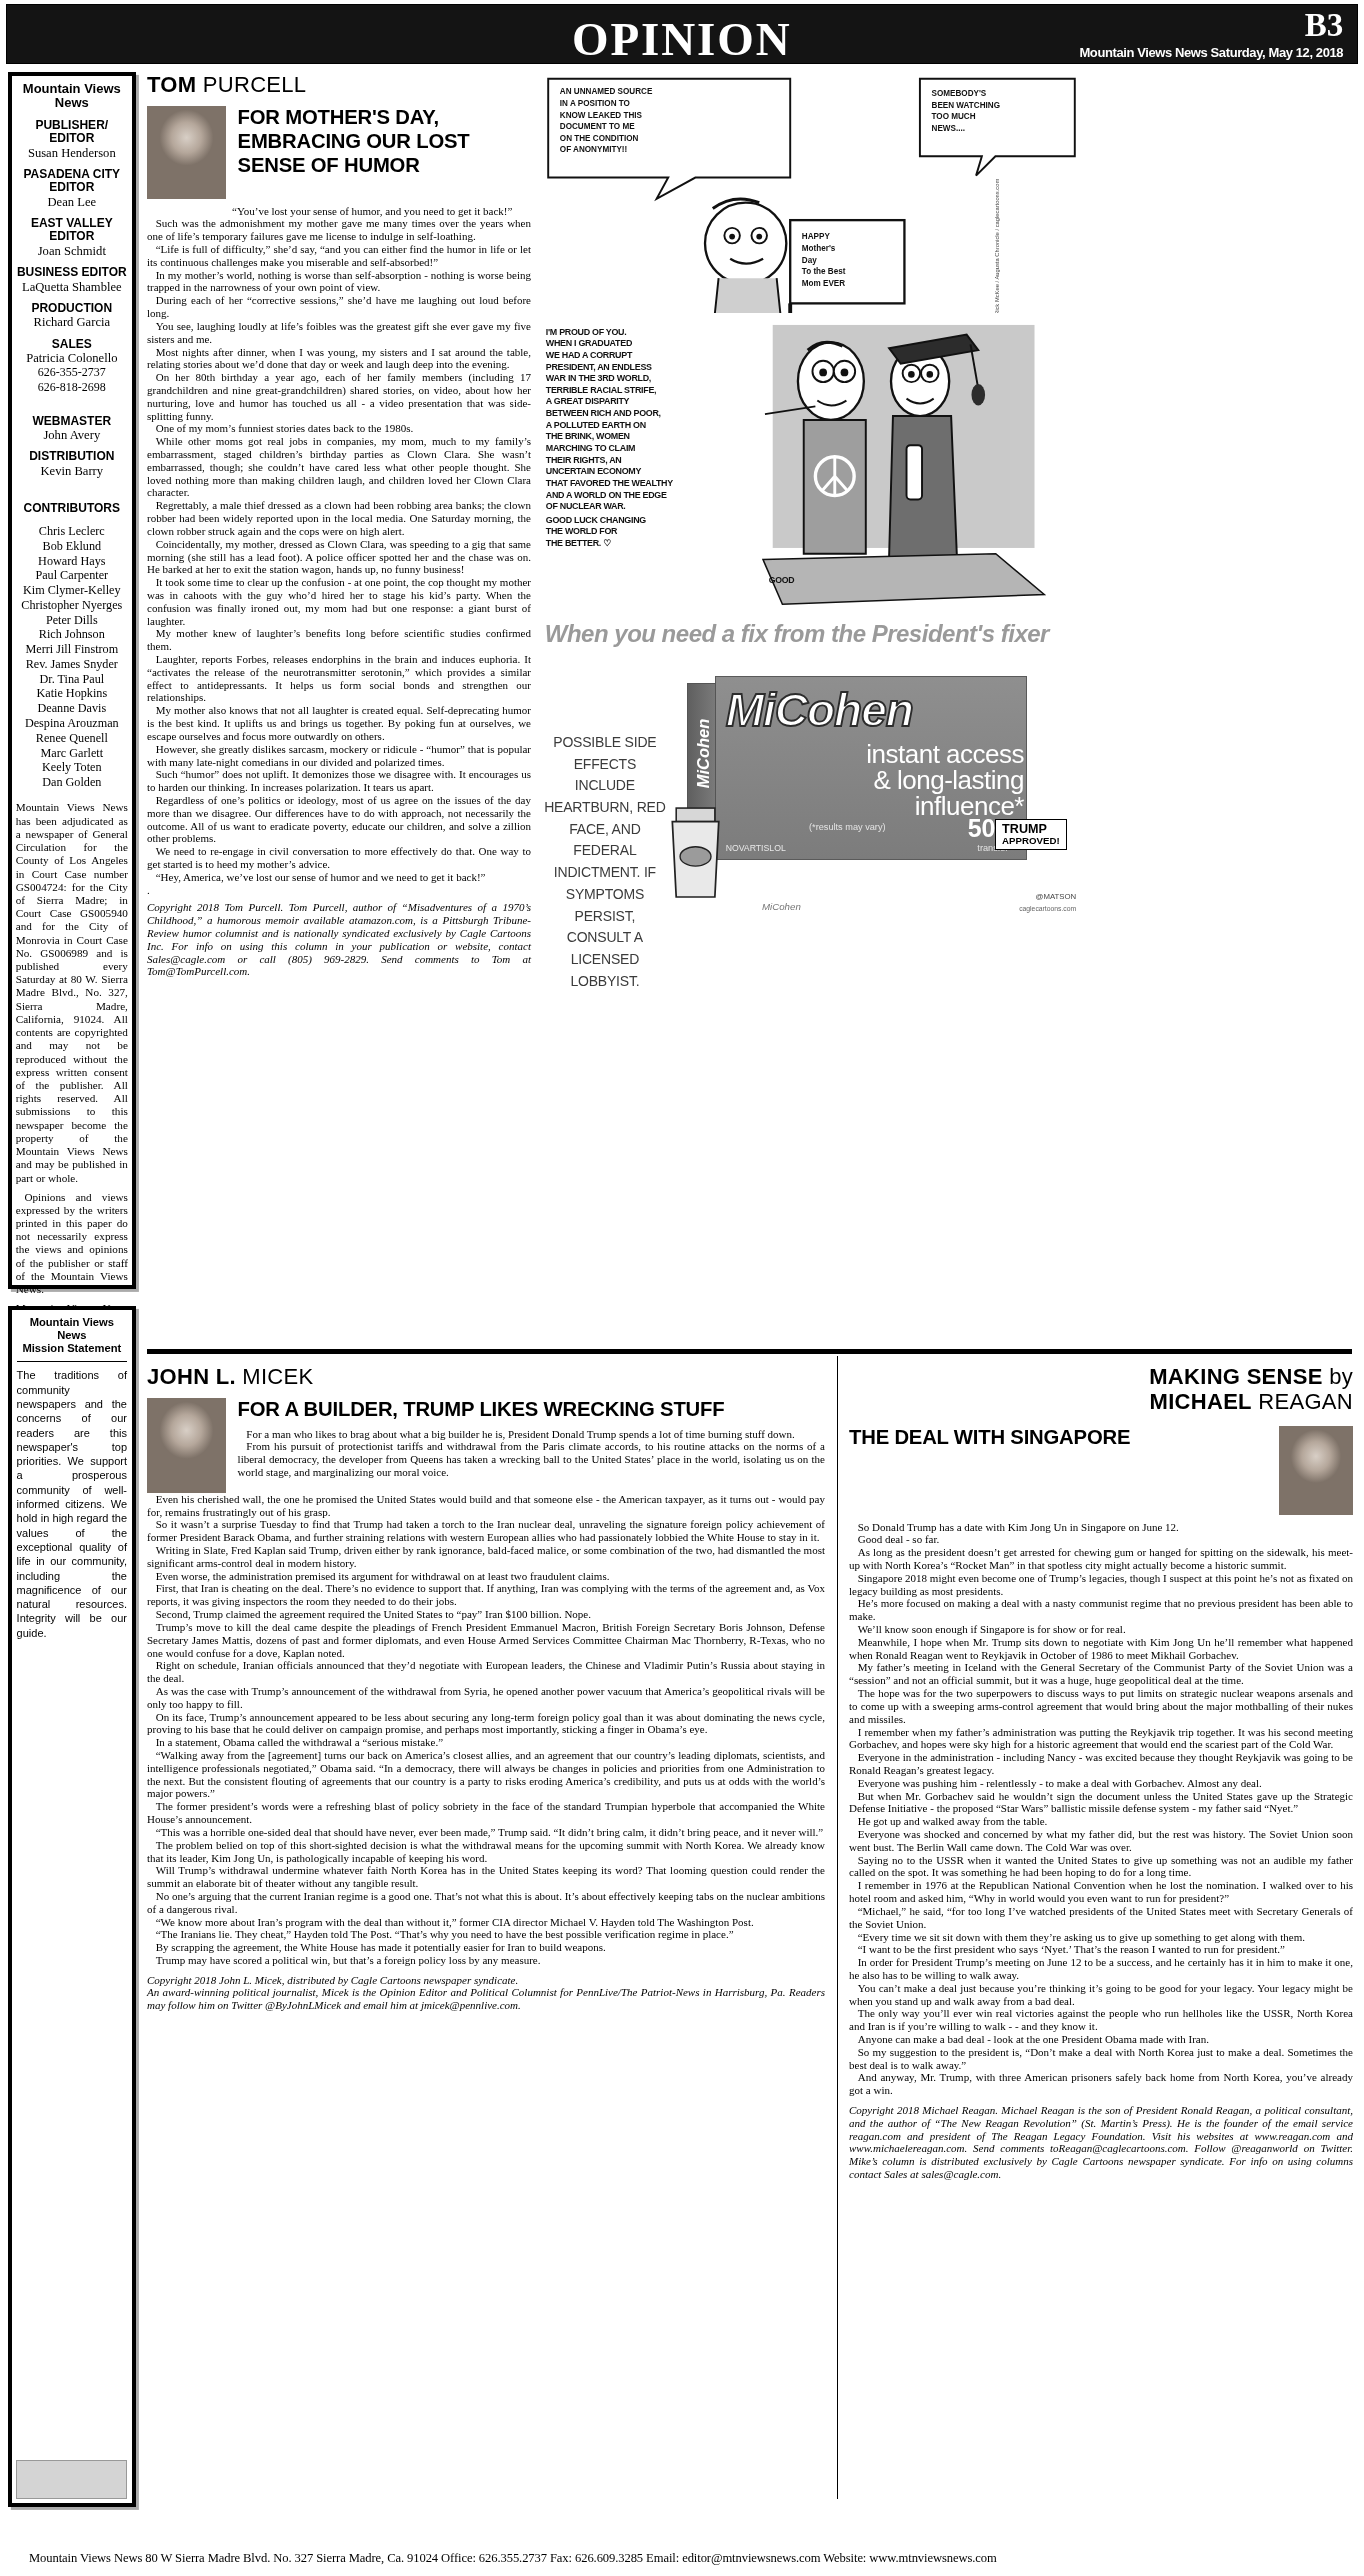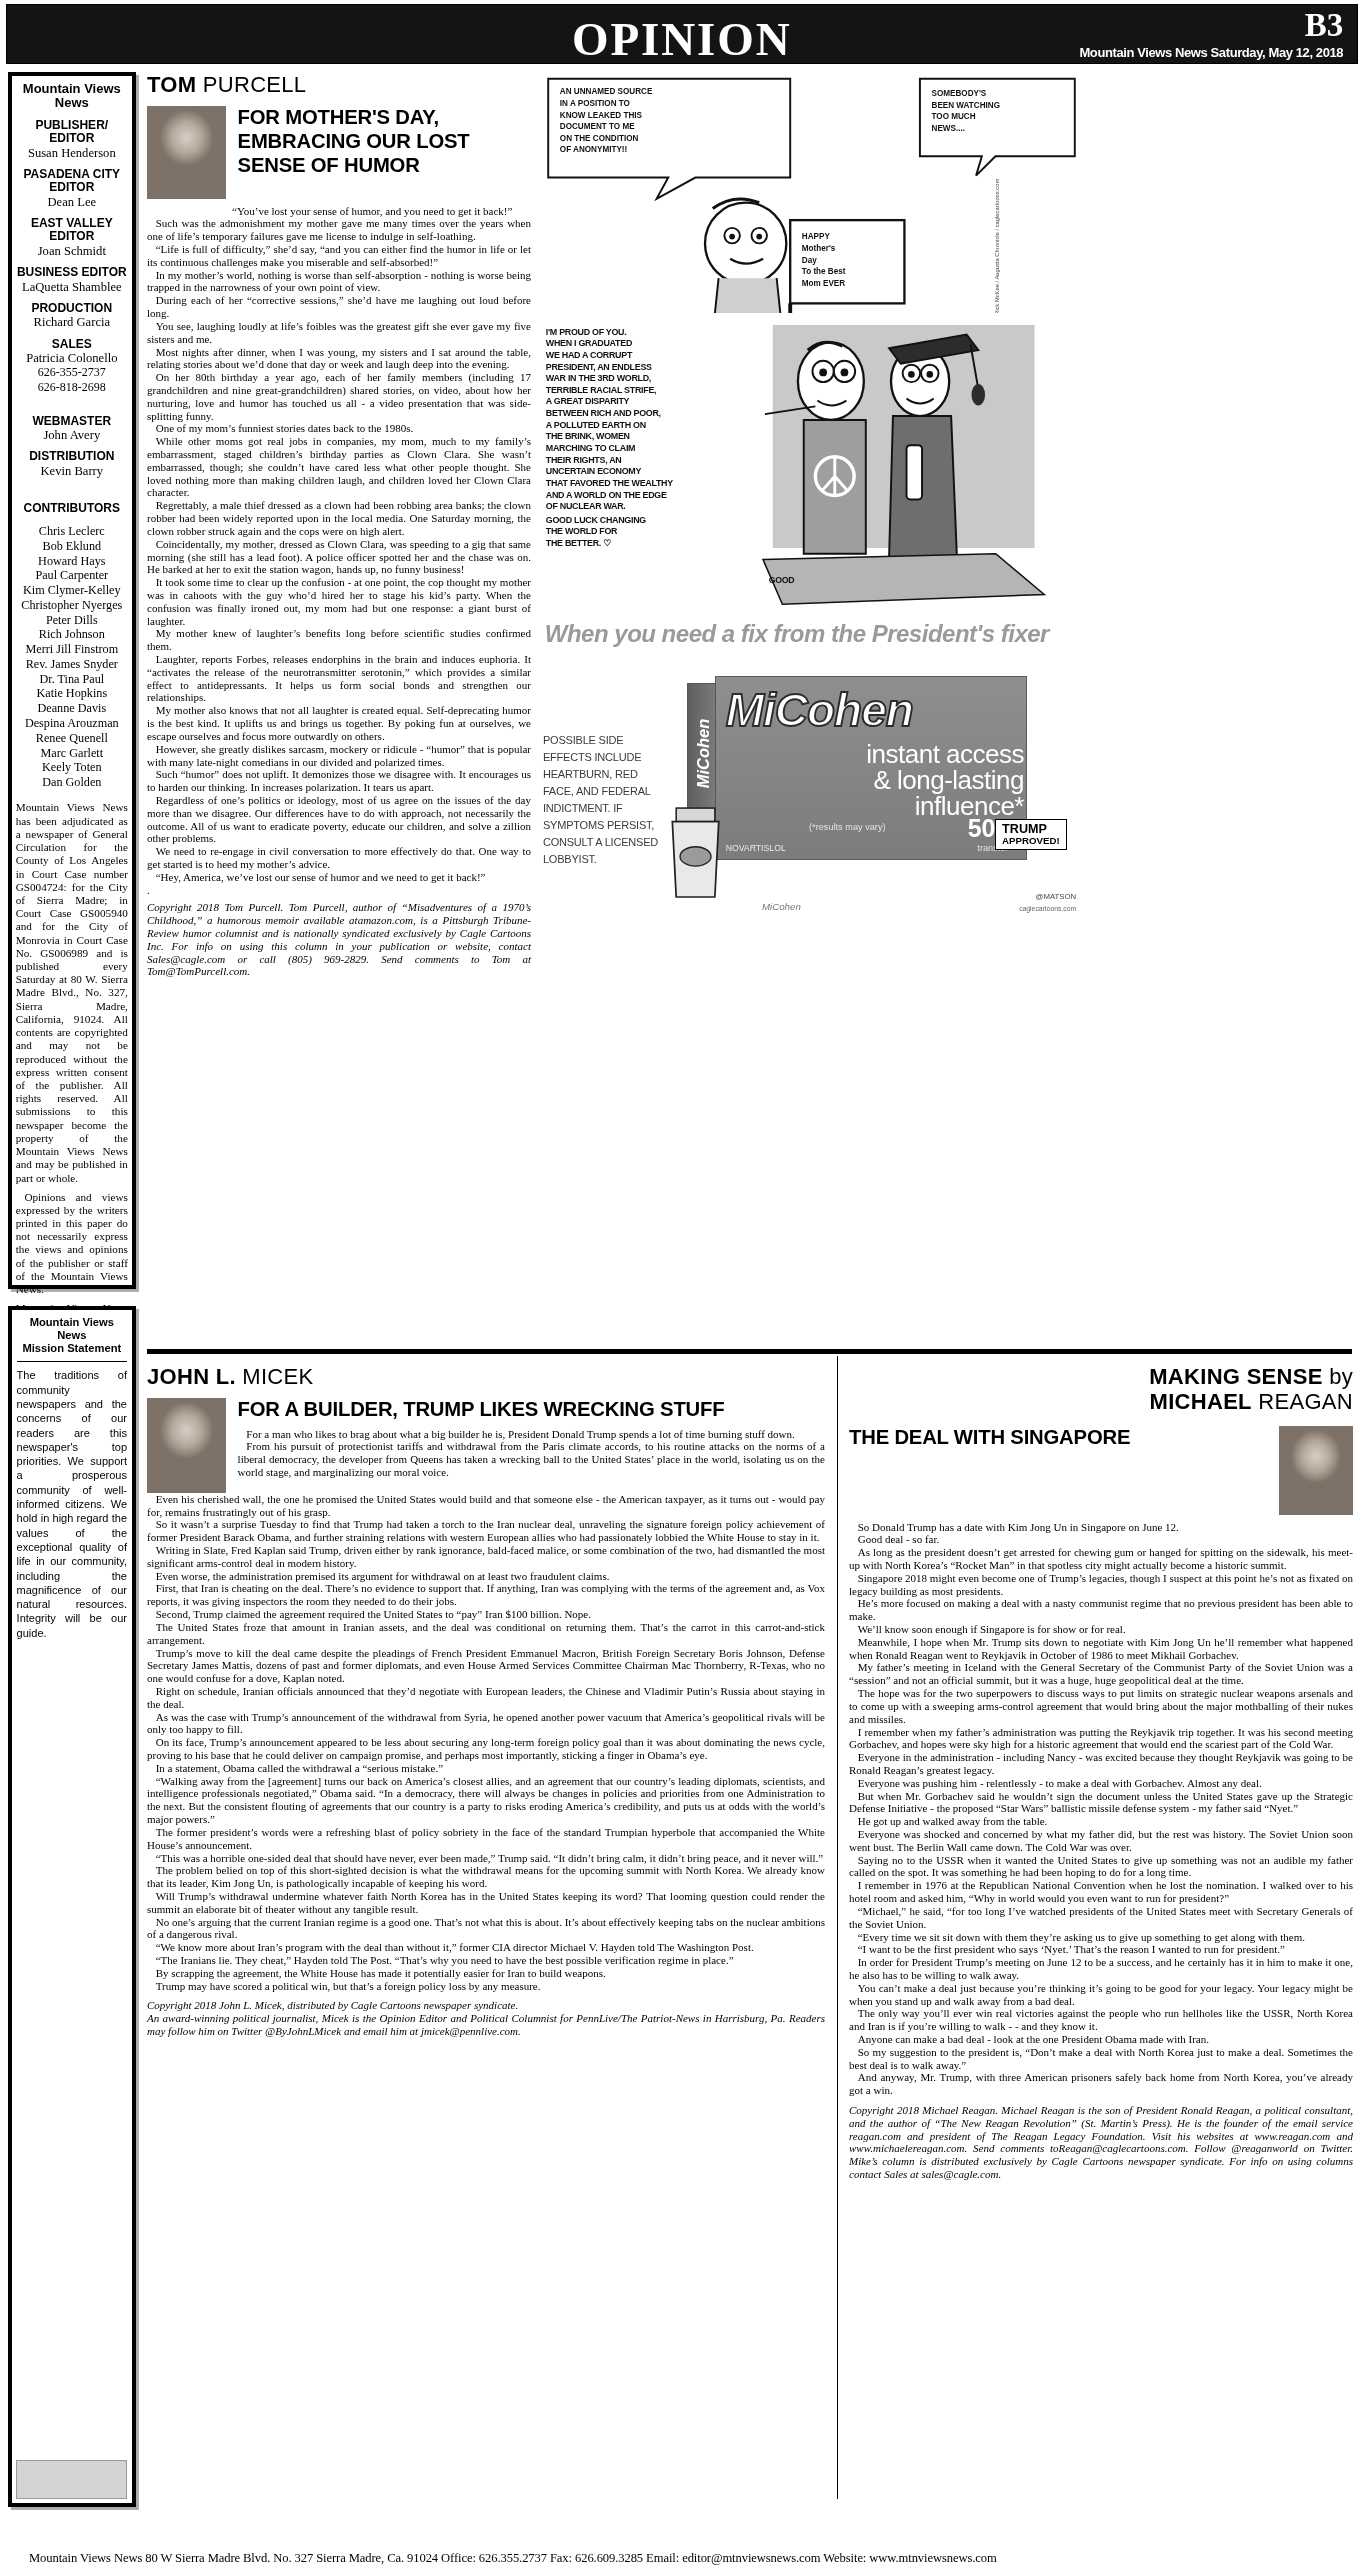--- a/index.html
+++ b/index.html
@@ -130,21 +130,21 @@
   .cartoon { background:#fff; border:1px solid #fff; position:relative; overflow:hidden; }
 
   .ad-box { position:absolute; background:#fff; }
   .ad-tagline {
     font-family:"Liberation Sans", sans-serif;
     font-style:italic; font-weight:700; font-size:24px; color:#9a9a9a;
     letter-spacing:-0.5px;
   }
   .ad-side {
     font-family:"Liberation Sans", sans-serif;
-    font-size:11px; color:#3b3b3b; line-height:1.55;
+    font-size:14px; color:#3b3b3b; text-align:center; line-height:1.55;
     letter-spacing:-0.2px;
   }
   .pill-box {
     position:relative; width:312px; height:184px;
     background:linear-gradient(180deg,#8f8f8f 0%,#7c7c7c 100%);
     border:1.9px solid #5a5a5a;
   }
   .pill-spine {
     position:absolute; left:-29px; top:5.8px; width:29px; height:172px;
     background:linear-gradient(90deg,#5f5f5f,#7a7a7a);
@@ -491,21 +491,20 @@
     </div>
   </div>
 
   <div class="body-text">
     <p>Even his cherished wall, the one he promised the United States would build and that someone else - the American taxpayer, as it turns out - would pay for, remains frustratingly out of his grasp.</p>
     <p>So it wasn’t a surprise Tuesday to find that Trump had taken a torch to the Iran nuclear deal, unraveling the signature foreign policy achievement of former President Barack Obama, and further straining relations with western European allies who had passionately lobbied the White House to stay in it.</p>
     <p>Writing in Slate, Fred Kaplan said Trump, driven either by rank ignorance, bald-faced malice, or some combination of the two, had dismantled the most significant arms-control deal in modern history.</p>
     <p>Even worse, the administration premised its argument for withdrawal on at least two fraudulent claims.</p>
     <p>First, that Iran is cheating on the deal. There’s no evidence to support that. If anything, Iran was complying with the terms of the agreement and, as Vox reports, it was giving inspectors the room they needed to do their jobs.</p>
     <p>Second, Trump claimed the agreement required the United States to “pay” Iran $100 billion. Nope.</p>
-    <p>The United States froze that amount in Iranian assets, and the deal was conditional on returning them. That’s the carrot in this carrot-and-stick arrangement.</p>
     <p>Trump’s move to kill the deal came despite the pleadings of French President Emmanuel Macron, British Foreign Secretary Boris Johnson, Defense Secretary James Mattis, dozens of past and former diplomats, and even House Armed Services Committee Chairman Mac Thornberry, R-Texas, who no one would confuse for a dove, Kaplan noted.</p>
     <p>Right on schedule, Iranian officials announced that they’d negotiate with European leaders, the Chinese and Vladimir Putin’s Russia about staying in the deal.</p>
     <p>As was the case with Trump’s announcement of the withdrawal from Syria, he opened another power vacuum that America’s geopolitical rivals will be only too happy to fill.</p>
     <p>On its face, Trump’s announcement appeared to be less about securing any long-term foreign policy goal than it was about dominating the news cycle, proving to his base that he could deliver on campaign promise, and perhaps most importantly, sticking a finger in Obama’s eye.</p>
     <p>In a statement, Obama called the withdrawal a “serious mistake.”</p>
     <p>“Walking away from the [agreement] turns our back on America’s closest allies, and an agreement that our country’s leading diplomats, scientists, and intelligence professionals negotiated,” Obama said. “In a democracy, there will always be changes in policies and priorities from one Administration to the next. But the consistent flouting of agreements that our country is a party to risks eroding America’s credibility, and puts us at odds with the world’s major powers.”</p>
     <p>The former president’s words were a refreshing blast of policy sobriety in the face of the standard Trumpian hyperbole that accompanied the White House’s announcement.</p>
     <p>“This was a horrible one-sided deal that should have never, ever been made,” Trump said. “It didn’t bring calm, it didn’t bring peace, and it never will.”</p>
     <p>The problem belied on top of this short-sighted decision is what the withdrawal means for the upcoming summit with North Korea. We already know that its leader, Kim Jong Un, is pathologically incapable of keeping his word.</p>
     <p>Will Trump’s withdrawal undermine whatever faith North Korea has in the United States keeping its word? That looming question could render the summit an elaborate bit of theater without any tangible result.</p>

